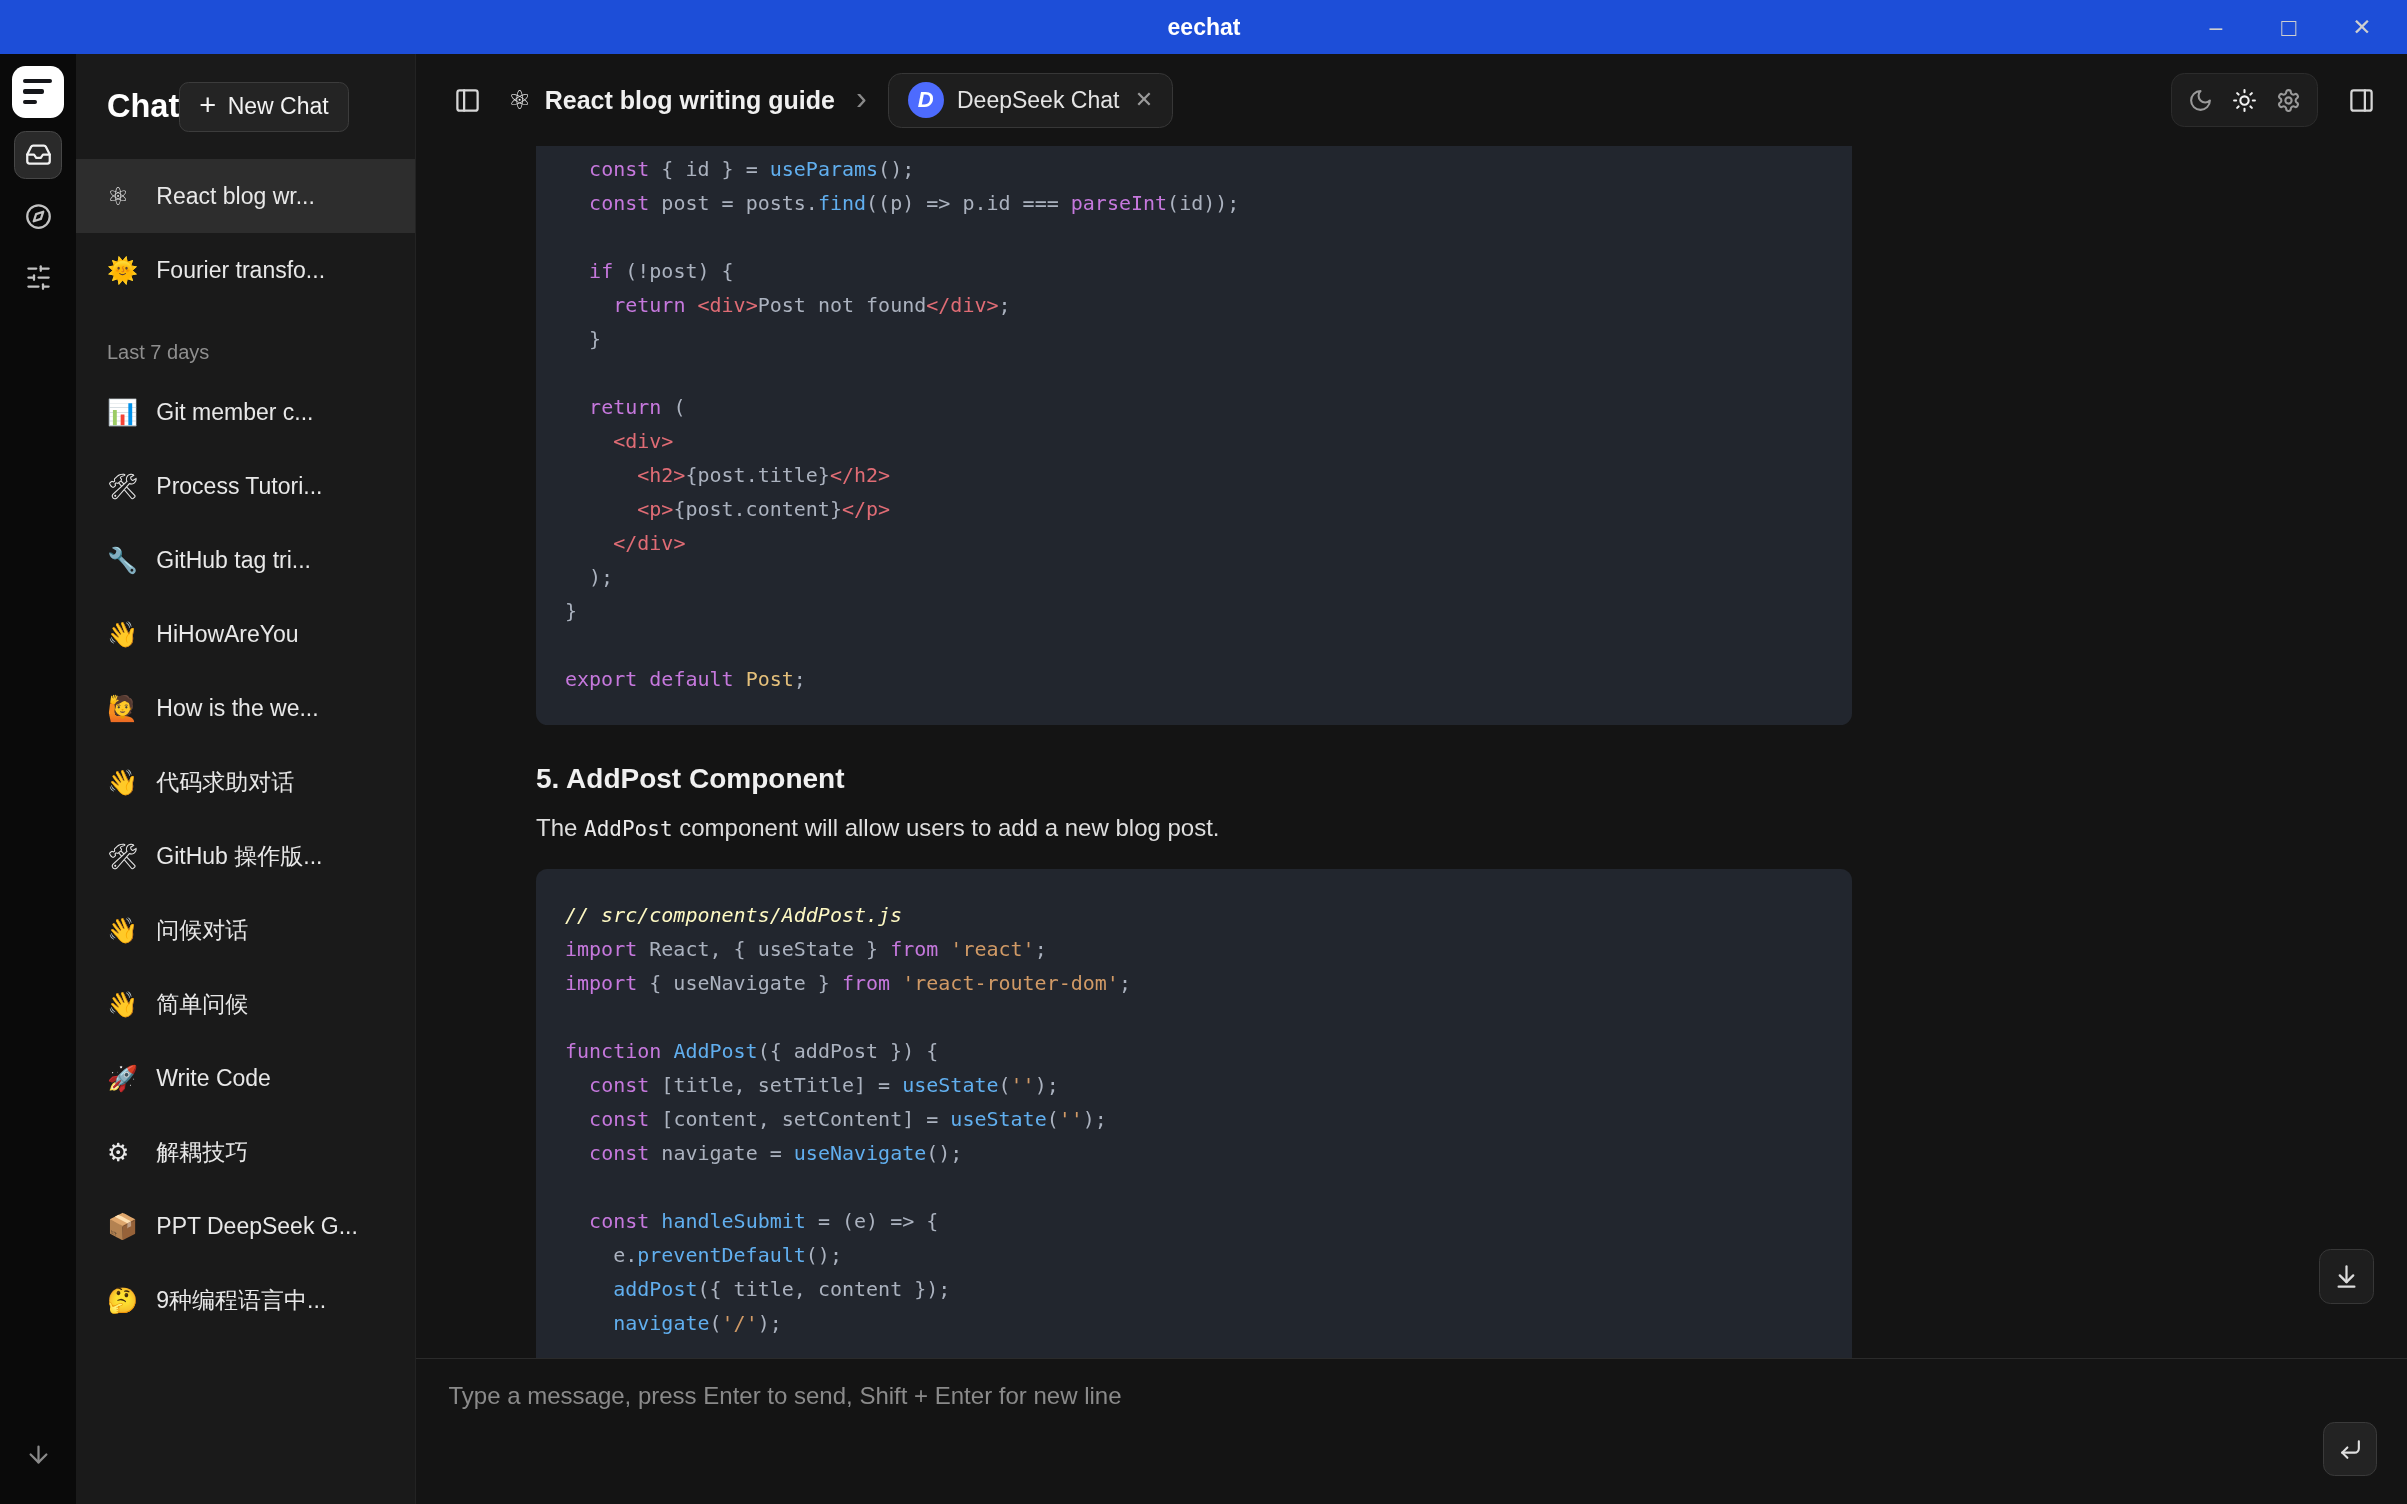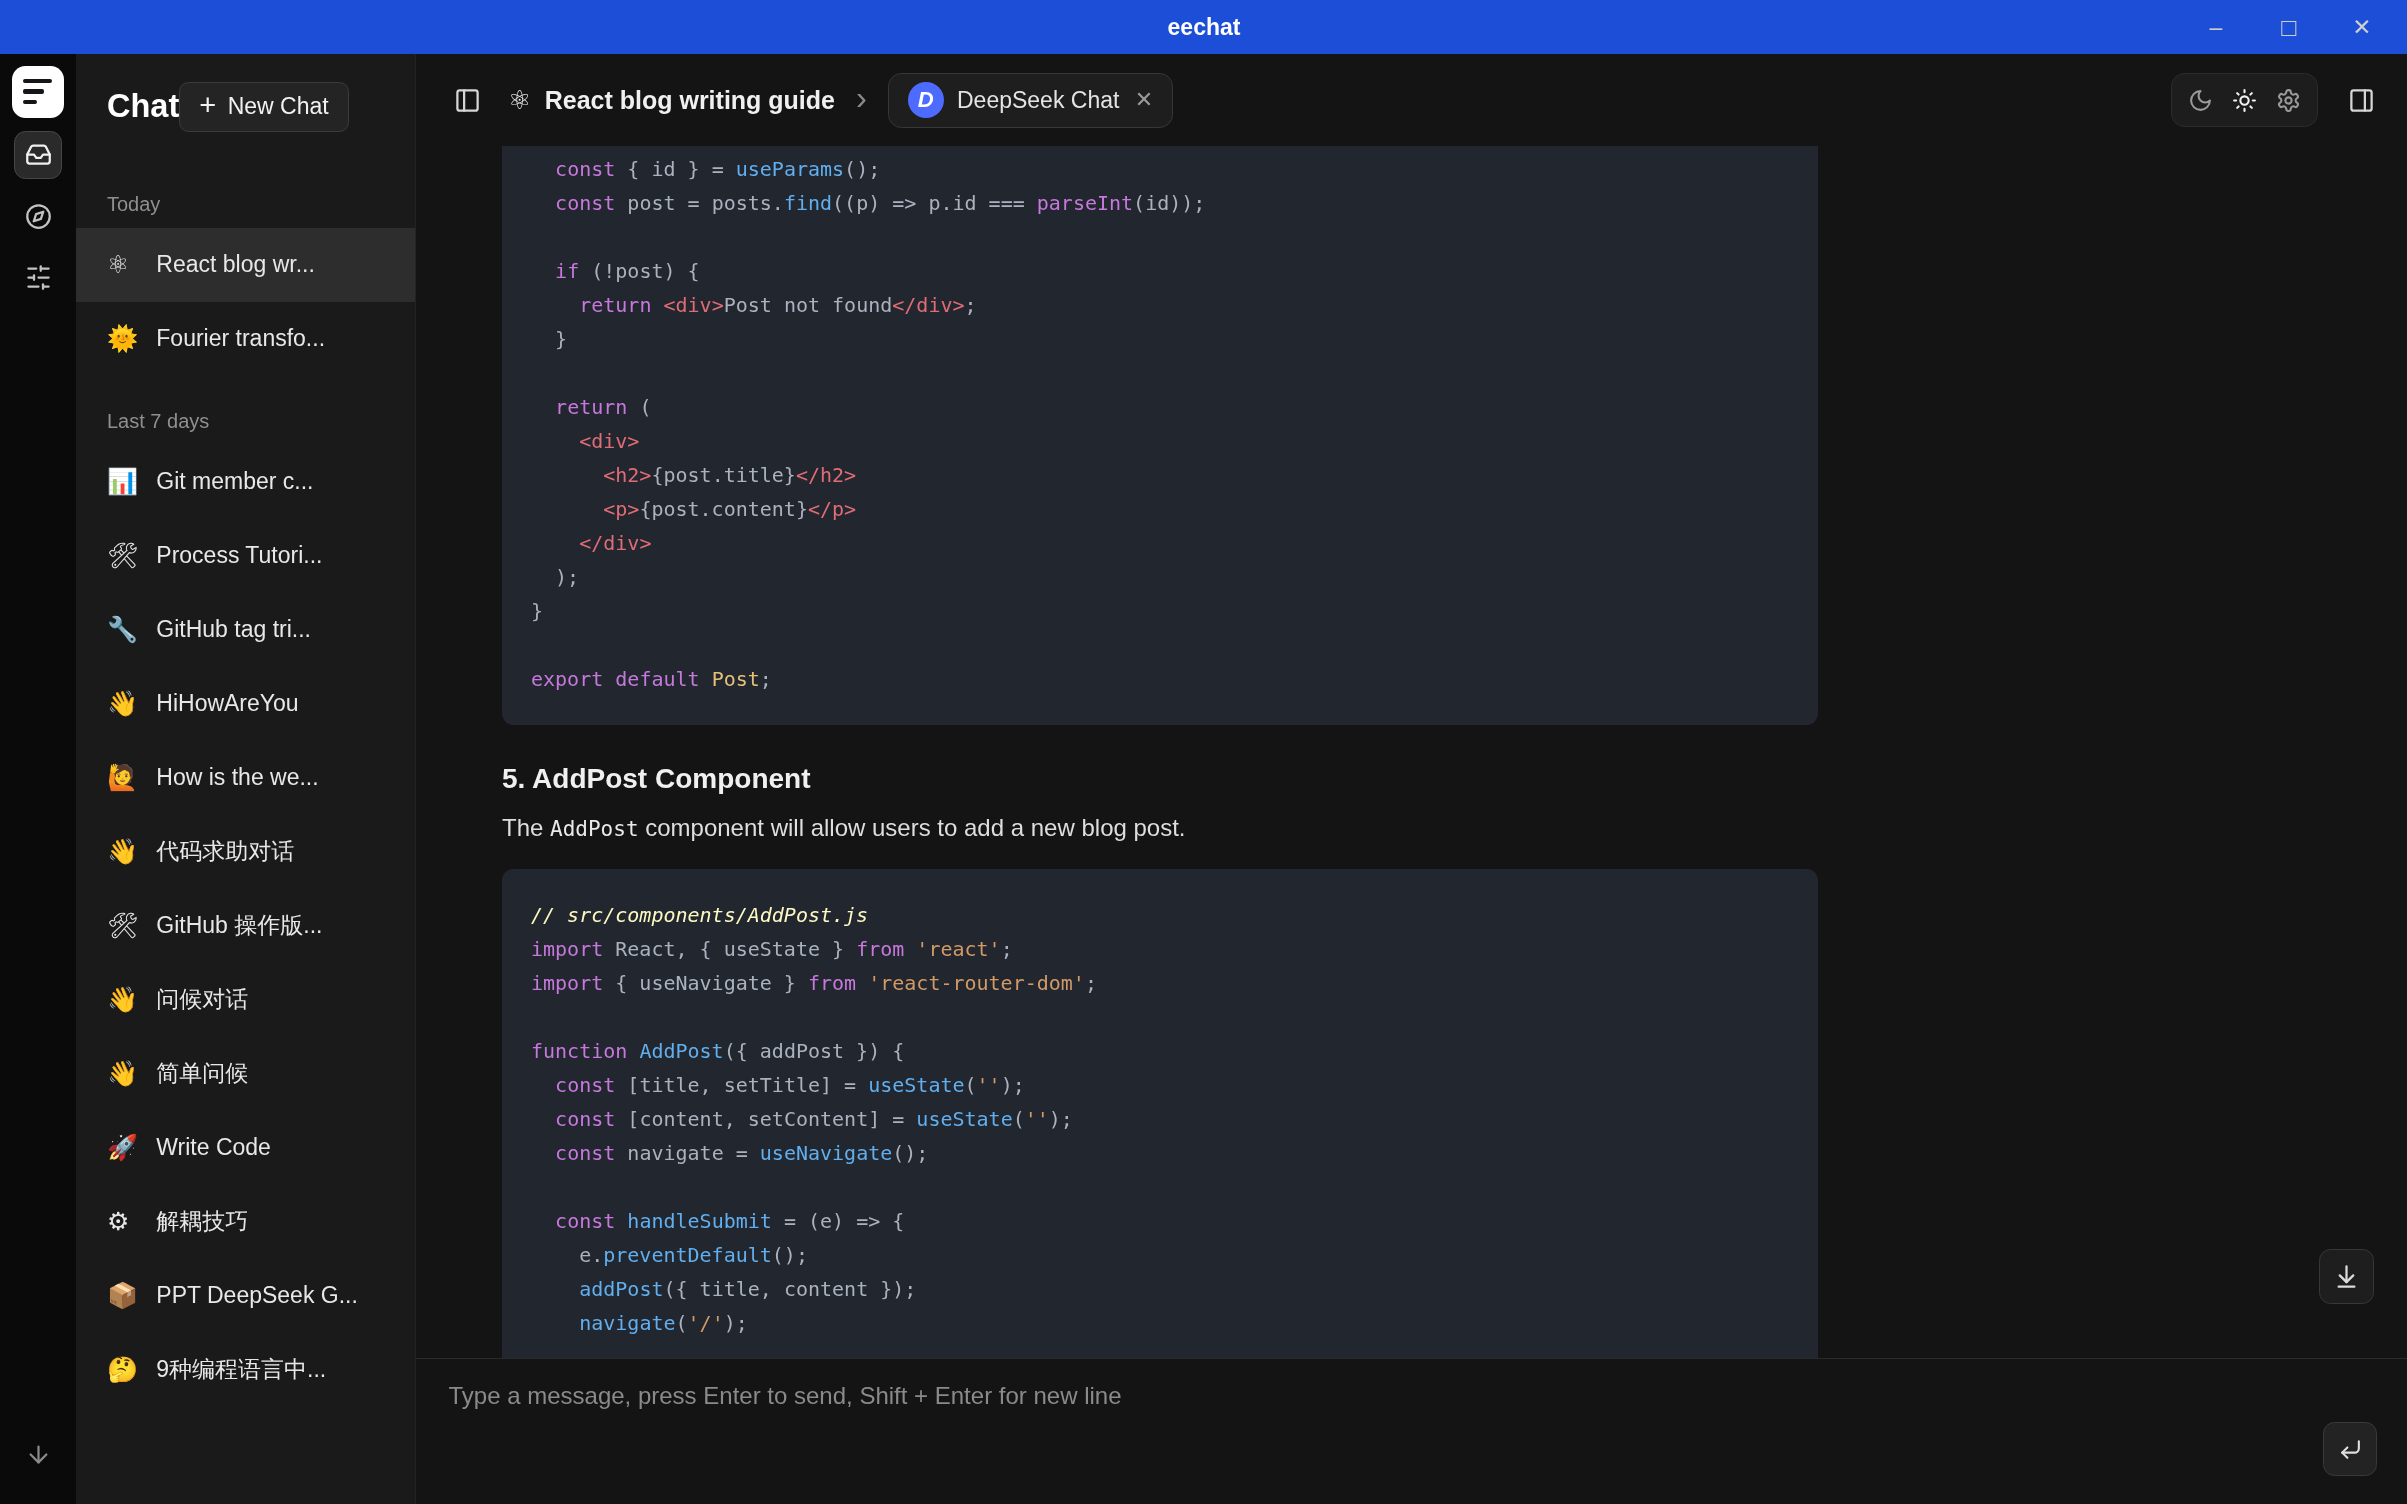--- a/index.html
+++ b/index.html
@@ -57,21 +57,21 @@
   .ds-logo{width:36px;height:36px;border-radius:50%;background:#4d6bfe;color:#fff;display:flex;align-items:center;justify-content:center;font-size:22px;font-weight:700;font-style:italic}
   .pill-close{color:#9a9a9a;font-size:22px;margin-left:1.9px}
   .mh-right{display:flex;align-items:center;gap:21px}
   .theme-pill{height:54px;display:flex;align-items:center;gap:1.9px;padding:0 7.6px;border-radius:13.4px;background:#1d1d1d;border:1px solid #2c2c2c}
   .theme-btn{width:42px;height:42px;display:flex;align-items:center;justify-content:center;background:none;border:none;color:#9a9a9a}
   .theme-btn.active{color:#f2f2f2}
   .theme-btn svg{width:25px;height:25px}
 
   
   .chat-scroll{flex:1;position:relative;overflow:hidden;min-height:0}
-  .chat-content{margin-left:86px;width:1316px}
+  .chat-content{margin-left:120px;width:1316px}
   .code-block{background:#22262e;border-radius:11.5px;padding:29px;font-family:"DejaVu Sans Mono","Liberation Mono",monospace;font-size:20px;line-height:34px;overflow:hidden}
   #code1{margin-top:-23px}
   #code2{margin-top:27px}
   .code-line{white-space:pre;min-height:34px}
   .tk-pl{color:#abb2bf}
   .tk-kw{color:#c678dd}
   .tk-fn{color:#61afef}
   .tk-str{color:#d19a66}
   .tk-cm{color:#fef9c3;font-style:italic}
   .tk-tag{color:#e06c75}
@@ -153,21 +153,20 @@
 
     <aside class="sidebar">
       <div class="sidebar-header">
         <div class="sidebar-title">Chat</div>
         <button class="new-chat-btn">
           <span class="plus-glyph">+</span>
           <span>New Chat</span>
         </button>
       </div>
       <div class="chat-list" id="chat-list">
-          <div class="section-label">Today</div>
           <div class="side-item selected">
             <span class="item-emoji">⚛</span>
             <span class="item-label">React blog wr...</span>
           </div>
           <div class="side-item">
             <span class="item-emoji">🌞</span>
             <span class="item-label">Fourier transfo...</span>
           </div>
           <div class="section-label">Last 7 days</div>
           <div class="side-item">

